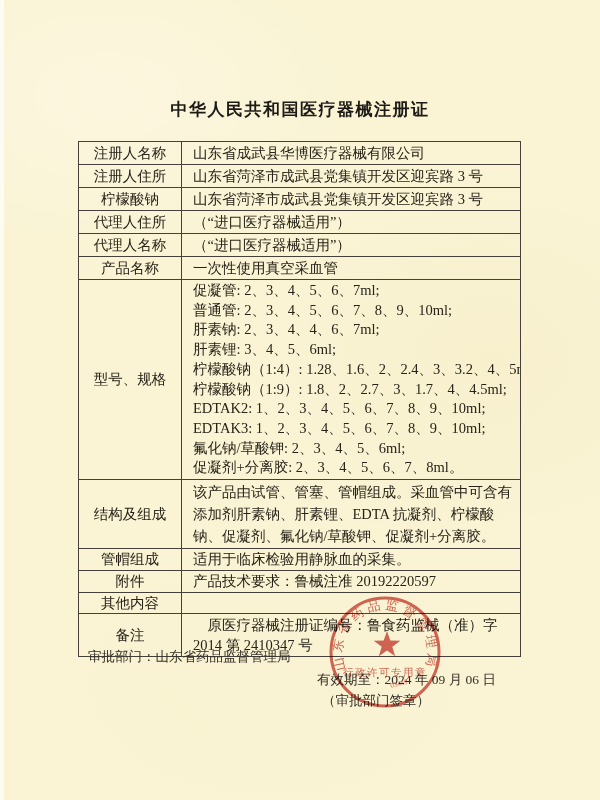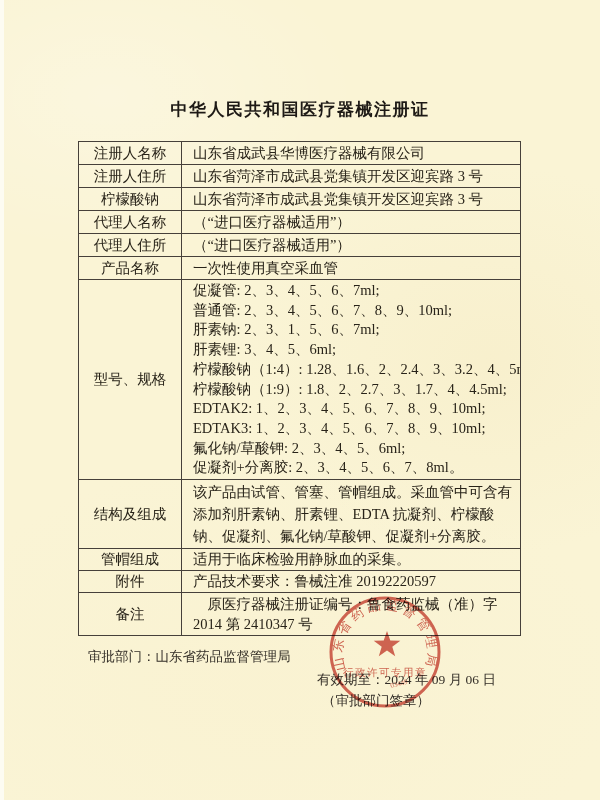--- a/index.html
+++ b/index.html
@@ -63,37 +63,37 @@
     </tr>
     <tr style="height:23px">
       <td class="lab">注册人住所</td>
       <td class="val">山东省菏泽市成武县党集镇开发区迎宾路 3 号</td>
     </tr>
     <tr style="height:23px">
       <td class="lab">柠檬酸钠</td>
       <td class="val">山东省菏泽市成武县党集镇开发区迎宾路 3 号</td>
     </tr>
     <tr style="height:23px">
-      <td class="lab">代理人名称</td>
+      <td class="lab">代理人住所</td>
       <td class="val">（“进口医疗器械适用”）</td>
     </tr>
     <tr style="height:23px">
-      <td class="lab">代理人住所</td>
+      <td class="lab">代理人名称</td>
       <td class="val">（“进口医疗器械适用”）</td>
     </tr>
     <tr style="height:23px">
       <td class="lab">产品名称</td>
       <td class="val">一次性使用真空采血管</td>
     </tr>
     <tr style="height:198px">
       <td class="lab">型号、规格</td>
       <td class="val">
         <div class="spec-line">促凝管: 2、3、4、5、6、7ml;</div>
         <div class="spec-line">普通管: 2、3、4、5、6、7、8、9、10ml;</div>
-        <div class="spec-line">肝素钠: 2、3、1、5、6、7ml;</div>
+        <div class="spec-line">肝素钠: 2、3、4、4、6、7ml;</div>
         <div class="spec-line">肝素锂: 3、4、5、6ml;</div>
         <div class="spec-line">柠檬酸钠（1:4）: 1.28、1.6、2、2.4、3、3.2、4、5ml;</div>
         <div class="spec-line">柠檬酸钠（1:9）: 1.8、2、2.7、3、1.7、4、4.5ml;</div>
         <div class="spec-line">EDTAK2: 1、2、3、4、5、6、7、8、9、10ml;</div>
         <div class="spec-line">EDTAK3:  1、2、3、4、5、6、7、8、9、10ml;</div>
         <div class="spec-line">氟化钠/草酸钾: 2、3、4、5、6ml;</div>
         <div class="spec-line">促凝剂+分离胶: 2、3、4、5、6、7、8ml。</div>
       </td>
     </tr>
     <tr style="height:66px">
@@ -102,20 +102,24 @@
             <div class="structure-text">该产品由试管、管塞、管帽组成。采血管中可含有添加剂肝素钠、肝素锂、EDTA 抗凝剂、柠檬酸钠、促凝剂、氟化钠/草酸钾、促凝剂+分离胶。</div>
           </td>
     </tr>
     <tr style="height:21px">
       <td class="lab">管帽组成</td>
       <td class="val">适用于临床检验用静脉血的采集。</td>
     </tr>
     <tr style="height:21px">
       <td class="lab">附件</td>
       <td class="val">产品技术要求：鲁械注准 20192220597</td>
+    </tr>
+    <tr style="height:21px">
+      <td class="lab">其他内容</td>
+      <td class="val"></td>
     </tr>
     <tr style="height:38px">
       <td class="lab">备注</td>
       <td class="val">
             <div class="remark-text">原医疗器械注册证编号：鲁食药监械（准）字 2014 第 2410347 号</div>
           </td>
     </tr>
   </tbody>
     </table>
 

